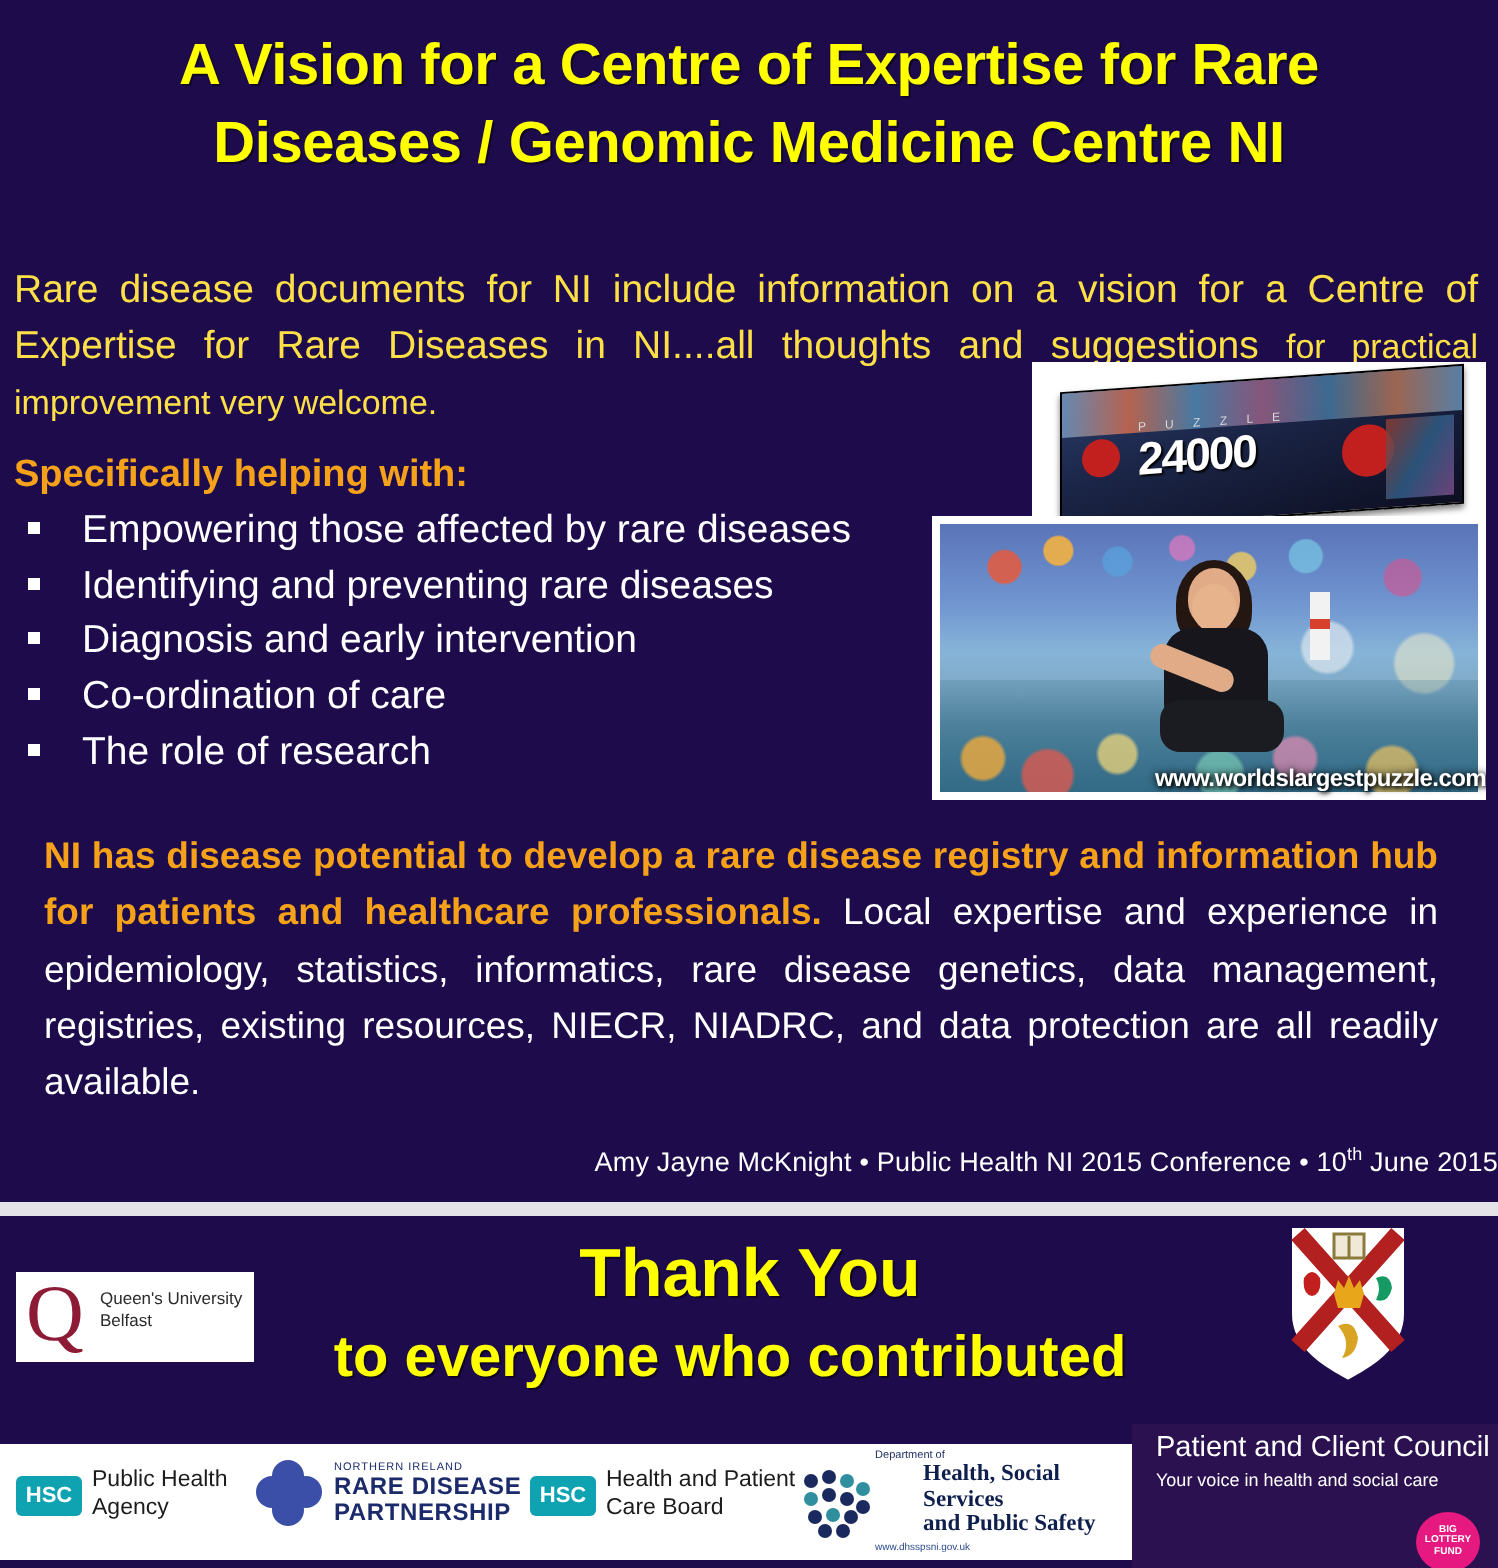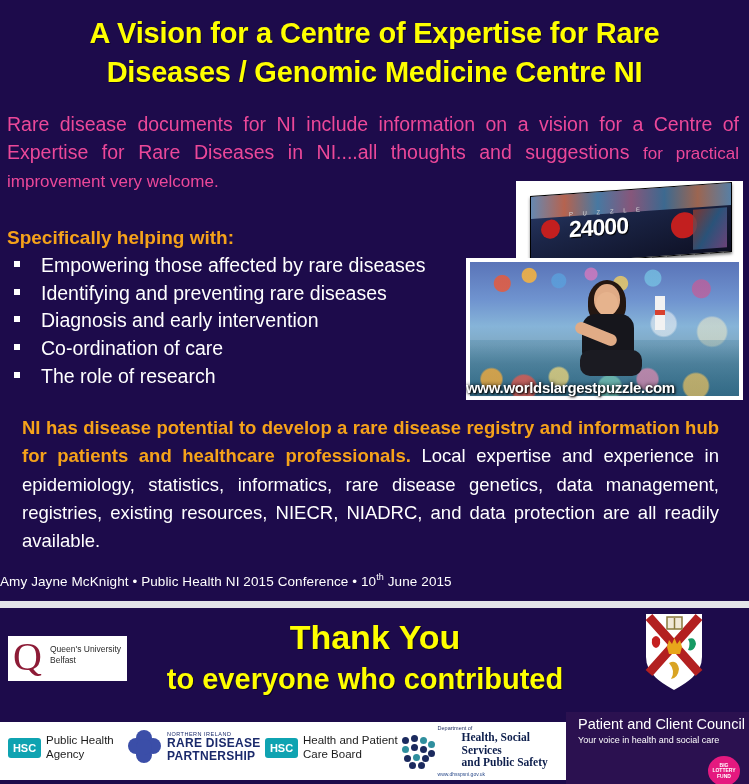--- a/index.html
+++ b/index.html
@@ -12,22 +12,22 @@
     position:absolute;left:0;top:14px;width:749px;
     text-align:center;color:#ffff00;
     font-family:"Liberation Sans",sans-serif;
     font-weight:bold;font-size:29px;line-height:1.33;
     letter-spacing:-0.2px;
     text-shadow:1px 1px 0 rgba(0,0,0,.45);
   }
 
   
   .intro{
-    position:absolute;left:7px;top:111px;width:732px;
-    color:#ec4899;font-size:19.5px;line-height:1.43;
+    position:absolute;left:7px;top:132px;width:732px;
+    color:#fde047;font-size:19.5px;line-height:1.43;
     text-align:justify;
   }
   .intro .small{font-size:17px;}
 
   
   .spec-head{
     position:absolute;left:7px;top:227px;
     color:#f5a21a;font-weight:bold;font-size:19px;
   }
   .bullets{
@@ -46,21 +46,21 @@
   
   .hilite{
     position:absolute;left:22px;top:414px;width:697px;
     font-size:18.5px;line-height:1.53;color:#ffffff;
     text-align:justify;
   }
   .hilite .gold{color:#f5a21a;font-weight:bold;}
 
   
   .credit{
-    position:absolute;left:0;top:572px;width:749px;text-align:left;
+    position:absolute;left:0;top:572px;width:749px;text-align:right;
     color:#ffffff;font-size:13.5px;letter-spacing:.1px;
   }
   .credit sup{font-size:9px;vertical-align:super;}
 
   
   .divider{position:absolute;left:0;top:601px;width:749px;height:7px;background:#e3e3e8;}
 
   
   .boxphoto{
     position:absolute;left:516px;top:181px;width:227px;height:84px;
@@ -158,22 +158,22 @@
   }
   .puzzphoto .person .arm{
     position:absolute;left:2px;top:44px;width:44px;height:12px;border-radius:8px;
     background:#e0ab86;transform:rotate(22deg);
   }
   .puzzphoto .lighthouse{
     position:absolute;left:185px;top:34px;width:10px;height:34px;
     background:linear-gradient(180deg,#f2f2f2 0 40%,#d8402e 40% 55%,#f2f2f2 55% 100%);
   }
   .puzzphoto .caption{
-    position:absolute;left:0;right:0;bottom:4px;text-align:left;
-    color:#ffffff;font-weight:bold;font-size:15px;
+    position:absolute;left:0;right:0;bottom:4px;text-align:right;
+    color:#ffffff;font-weight:bold;font-size:12px;
     text-shadow:1px 1px 2px #000,0 0 4px #000;letter-spacing:-.3px;
   }
 
   
   .thanks{
     position:absolute;left:0;top:608px;width:749px;height:106px;
   }
   .thanks .ty1{
     position:absolute;left:135px;top:10px;width:480px;text-align:center;
     color:#ffff00;font-weight:bold;font-size:34px;text-shadow:1px 1px 0 rgba(0,0,0,.5);

